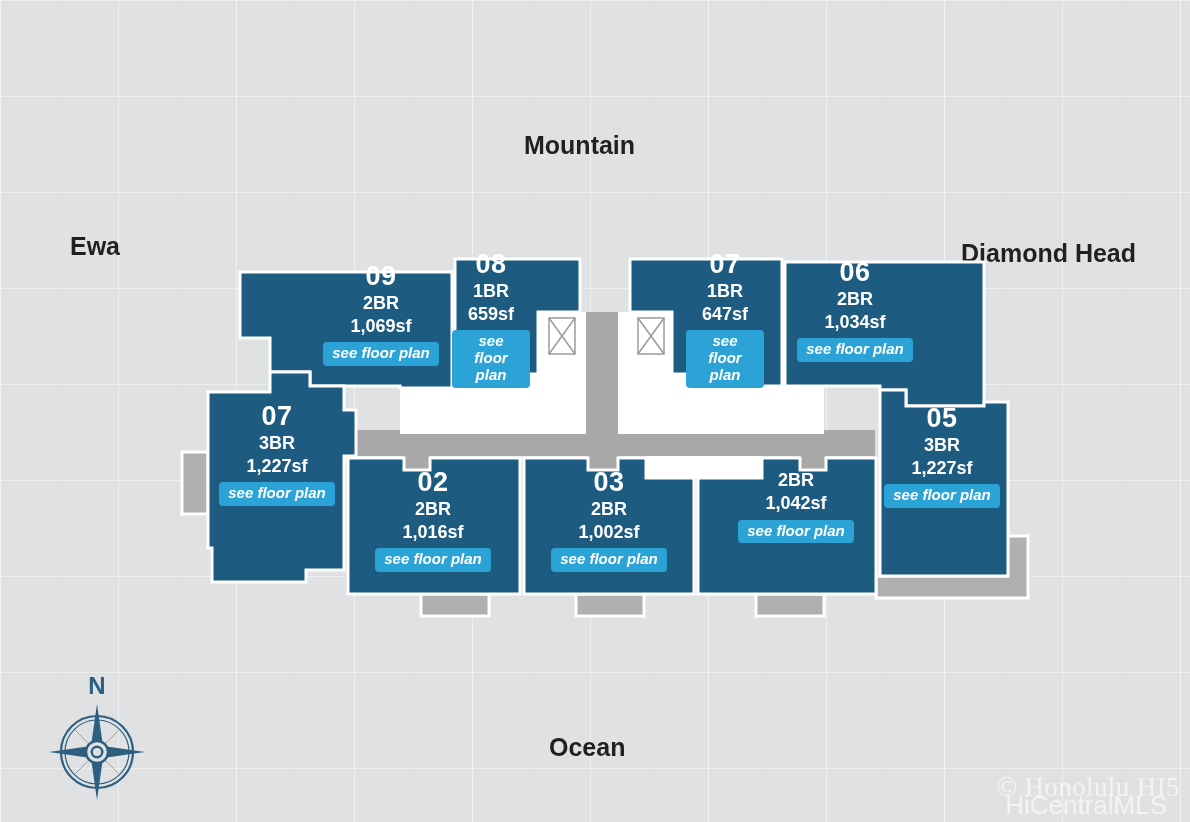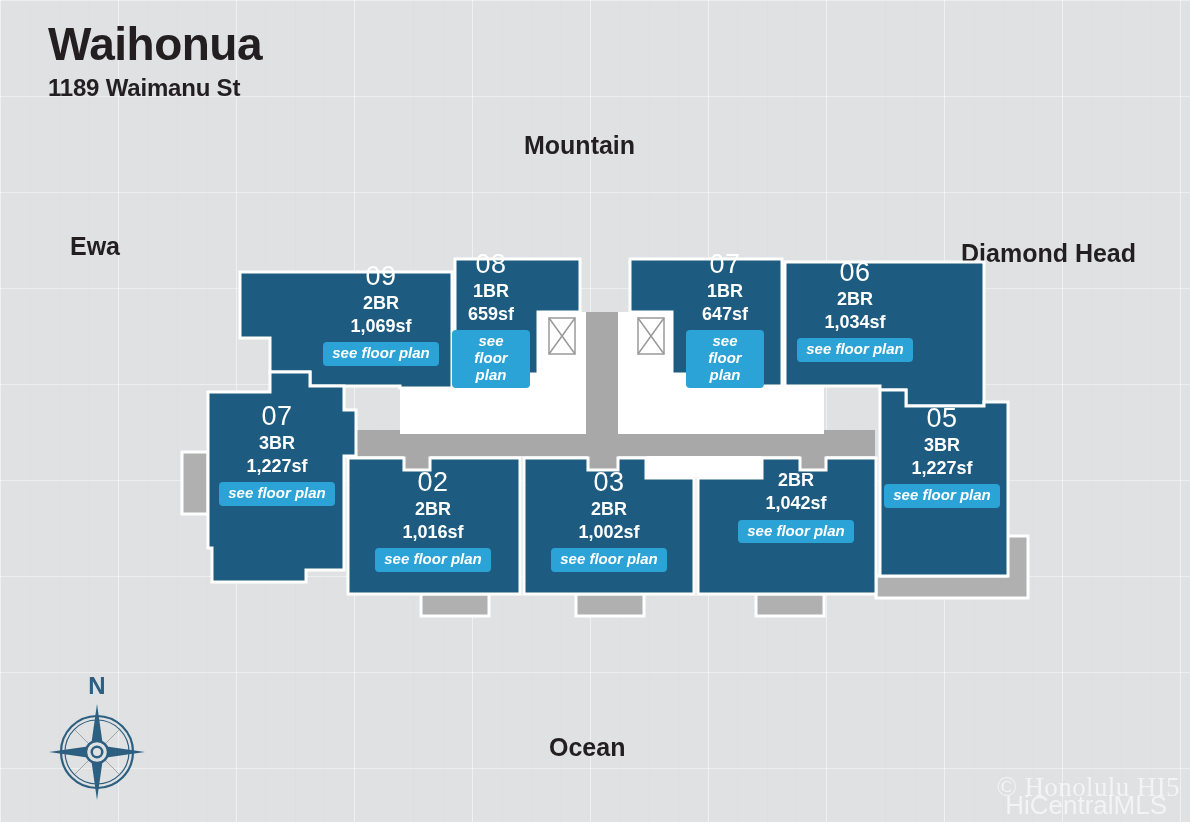--- a/index.html
+++ b/index.html
@@ -68,21 +68,21 @@
 
   
   .unit-label {
     position: absolute;
     text-align: center;
     color: #ffffff;
     pointer-events: none;
   }
   .unit-num {
     font-size: 27px;
-    font-weight: normal;
+    font-weight: bold;
     line-height: 1.06;
     letter-spacing: 0.5px;
   }
   .unit-br {
     font-size: 18px;
     font-weight: bold;
     line-height: 1.35;
   }
   .unit-sf {
     font-size: 18px;
@@ -142,24 +142,20 @@
     font-size: 26px;
     margin-top: -6px;
     margin-right: 13px;
   }
 </style>
 </head>
 <body>
 
 <div id="stage">
 
-  <div id="title-block">
-    <h1 id="building-name">Waihonua</h1>
-    <div id="building-address">1189 Waimanu St</div>
-  </div>
 
   <div class="compass-label" id="label-mountain">Mountain</div>
   <div class="compass-label" id="label-ewa">Ewa</div>
   <div class="compass-label" id="label-diamond">Diamond Head</div>
   <div class="compass-label" id="label-ocean">Ocean</div>
 
   <svg id="plan" viewBox="0 0 1190 822">
 
     <g>
       <rect x="182" y="452" width="26" height="62" fill="#b0b0b0" stroke="#ffffff" stroke-width="3"></rect>

